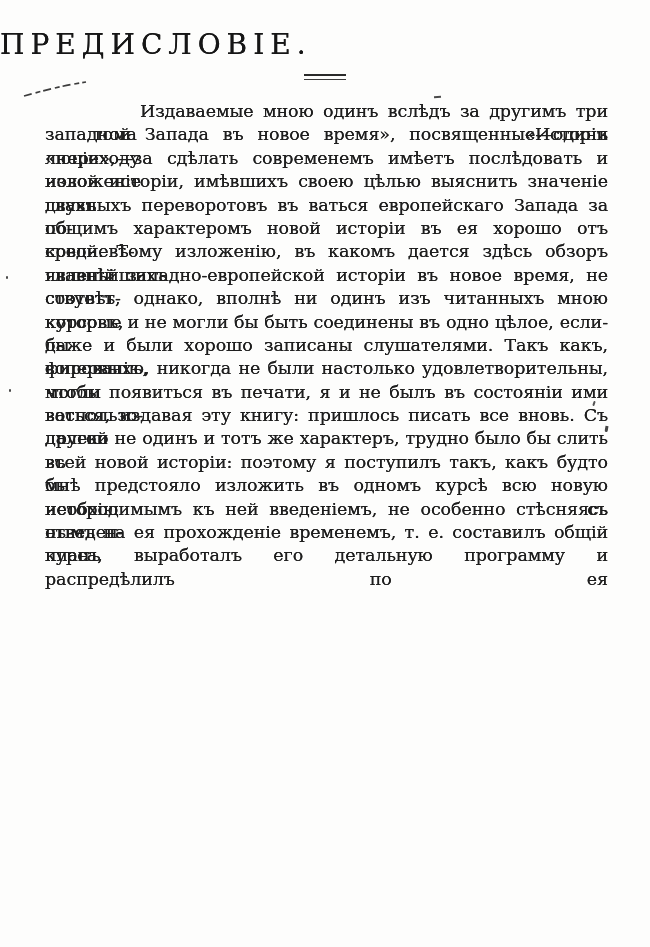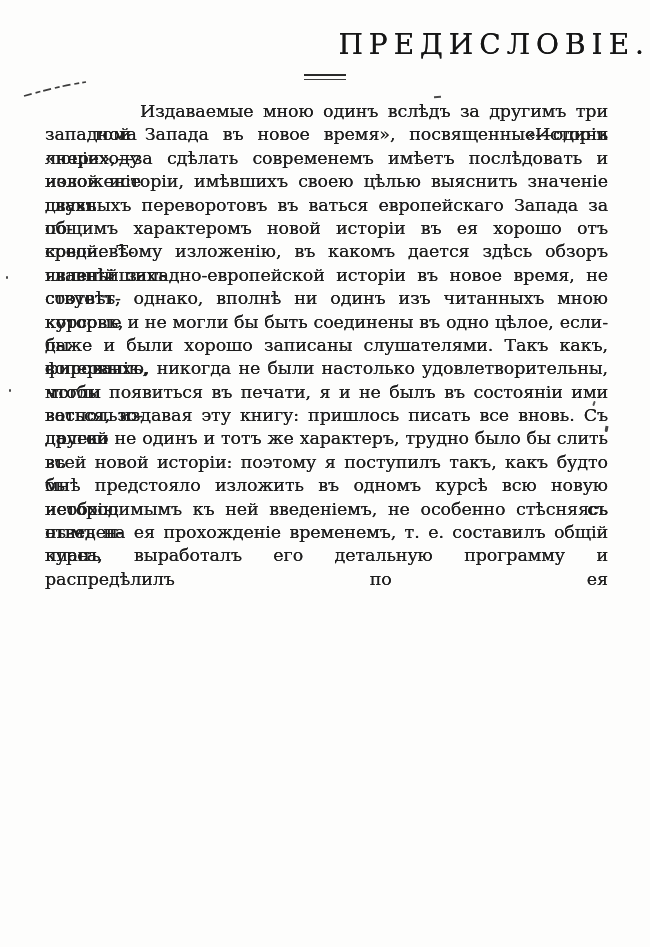--- a/index.html
+++ b/index.html
@@ -14,21 +14,21 @@
     background: #fdfdfc;
     overflow: hidden;
     font-family: "DejaVu Serif", "Liberation Serif", serif;
     color: #1e1e1e;
   }
   .title-block {
     position: absolute;
     top: 30px;
     left: 0;
     width: 650px;
-    text-align: right;
+    text-align: left;
   }
   .page-title {
     font-size: 28px;
     line-height: 1.1;
     letter-spacing: 6px;
     color: #161616;
     text-shadow: 0 0 0.5px #161616;
     white-space: nowrap;
   }
   .title-rule {

